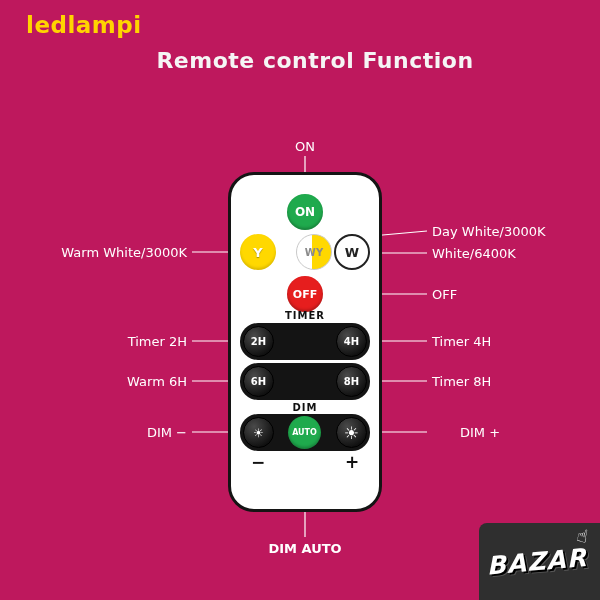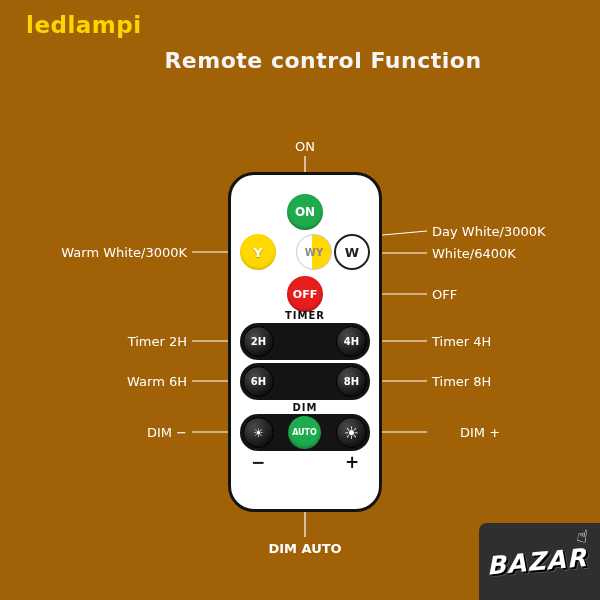--- a/index.html
+++ b/index.html
@@ -1,28 +1,28 @@
 <!DOCTYPE html>
 <html><head>
 <meta charset="utf-8">
 <style>
   * { margin:0; padding:0; box-sizing:border-box; }
   html,body { background:#000; }
   #stage {
     position:relative; width:600px; height:600px; overflow:hidden;
-    background:#a16207;
+    background:#be185d;
     font-family:"DejaVu Sans","Liberation Sans",sans-serif;
   }
   .abs { position:absolute; }
   #logo {
     left:26px; top:12px; color:#ffd400; font-size:23px; font-weight:bold;
     letter-spacing:0.5px;
   }
   #title {
-    left:16px; top:48px; width:582px; text-align:center;
+    left:8px; top:48px; width:582px; text-align:center;
     color:#f5f5f5; font-size:22px; font-weight:600; letter-spacing:0.5px;padding-left:32px;
   }
   #remote {
     left:228px; top:172px; width:154px; height:340px;
     background:#ffffff; border:3px solid #141414; border-radius:26px;
   }
   .circle-btn {
     position:absolute; border-radius:50%;
     display:flex; align-items:center; justify-content:center;
     font-weight:bold; text-align:center;

